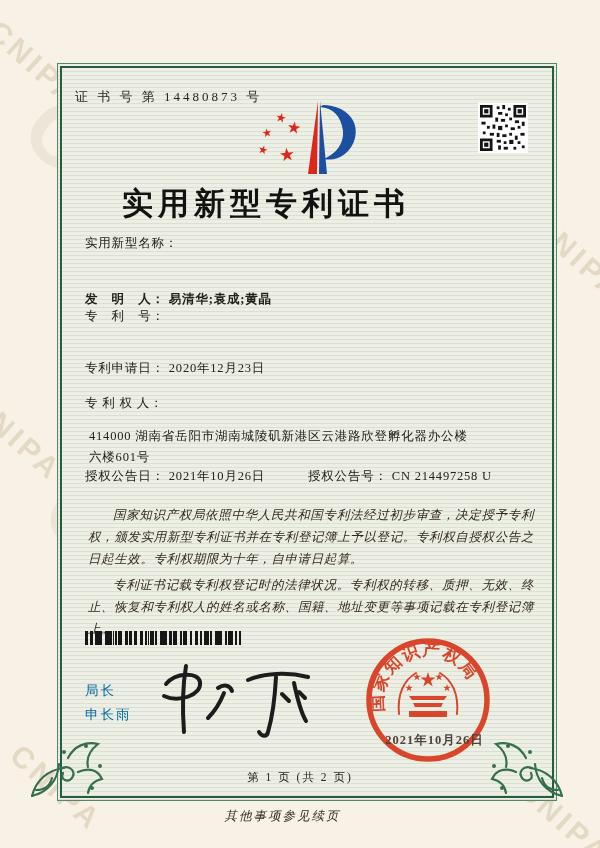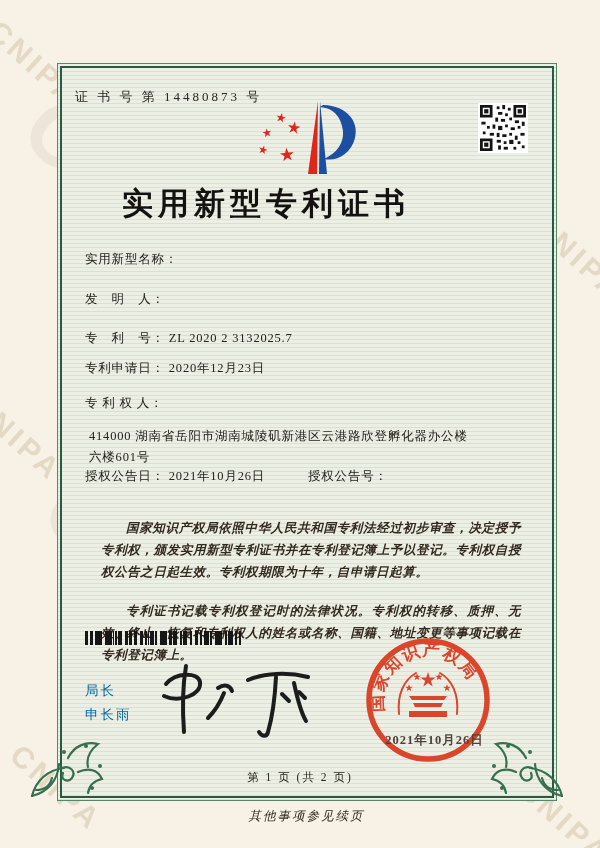--- a/index.html
+++ b/index.html
@@ -49,21 +49,21 @@
   .field{position:absolute;left:85px;font-size:12.5px;line-height:21px;
     letter-spacing:0.8px;color:#24201c;display:flex;}
   .field .lab{white-space:pre;flex:none;}
   .field .val{margin-left:4px;max-width:382px;}
   
   .body-text{
     position:absolute;left:84px;top:500px;width:454px;
     font-size:12.5px;line-height:22px;font-style:italic;
     color:#33291f;text-align:justify;letter-spacing:0.6px;
   }
-  .body-text p{margin:17px;text-indent:2em;font-weight:bold;}
+  .body-text p{margin:4px;text-indent:2em;}
   
   .barcode{
     position:absolute;left:85px;top:631px;width:156px;height:14px;
     background:
       repeating-linear-gradient(90deg,#161616 0 2px,rgba(0,0,0,0) 2px 5px),
       repeating-linear-gradient(90deg,#161616 0 3px,rgba(0,0,0,0) 3px 11px),
       repeating-linear-gradient(90deg,#161616 0 1px,rgba(0,0,0,0) 1px 7px);
   }
   
   .official{position:absolute;left:85px;font-size:13.5px;letter-spacing:2px;color:#0369a1;}
@@ -74,21 +74,21 @@
     position:absolute;left:362px;top:732px;width:145px;font-size:12.5px;
     letter-spacing:1px;color:#4d423c;font-weight:bold;text-align:center;
   }
   
   .page-no{
     position:absolute;left:0;top:770px;width:600px;text-align:center;
     font-size:11.5px;letter-spacing:2px;color:#2a2620;
   }
   .footer-note{
     position:absolute;left:0;top:808px;width:565px;text-align:center;
-    font-size:12.5px;font-style:italic;letter-spacing:2px;color:#33291f;margin-left:24px;
+    font-size:12.5px;font-style:italic;letter-spacing:2px;color:#33291f;
   }
   .ornament{position:absolute;width:96px;height:96px;}
   .ornament.br{transform:scaleX(-1);}
 </style>
 </head>
 <body>
 
 <span class="wm small" style="left:4px;top:14px;">CNIPA</span>
 <span class="wm small" style="left:548px;top:208px;">CNIPA</span>
 <span class="wm small" style="left:-14px;top:388px;">CNIPA</span>
@@ -192,46 +192,47 @@
     <path d="M62,5 L52,78 L61,78 Z"></path>
   </g>
   <g fill="#1d4fa0">
     <path d="M64,5 L63,78 L71,78 Z"></path>
     <path d="M67,9 C92,10 103,26 99,42 C95,58 80,66 68,63 C81,57 88,47 87,35 C85,20 77,12 64,11 Z"></path>
   </g>
 </svg>
 
 <div class="title">实用新型专利证书</div>
 
-<div class="field" style="top:249px;justify-content:space-between;">
+<div class="field" style="top:233px;justify-content:space-between;">
   <span class="lab">实用新型名称：</span>
 </div>
-<div class="field" style="top:289px;">
+<div class="field" style="top:289px;font-weight:bold;">
   <span class="lab">发　明　人：</span>
-</div>
-<div class="field" style="top:328px;">
+  <span class="val">易清华;袁成;黄晶</span>
+</div>
+<div class="field" style="top:306px;">
   <span class="lab">专　利　号：</span>
-  <span class="val">ZL 2020 2 3132025.7</span>
 </div>
 <div class="field" style="top:358px;">
   <span class="lab">专利申请日：</span>
   <span class="val">2020年12月23日</span>
 </div>
 <div class="field" style="top:393px;">
   <span class="lab">专 利 权 人：</span>
 </div>
 <div class="field" style="top:426px;">
   <span class="val">414000 湖南省岳阳市湖南城陵矶新港区云港路欣登孵化器办公楼六楼601号</span>
 </div>
 <div class="field" style="top:466px;">
   <span class="lab">授权公告日：</span>
   <span class="val">2021年10月26日</span>
 </div>
 <div class="field" style="top:466px;left:308px;">
   <span class="lab">授权公告号：</span>
+  <span class="val">CN 214497258 U</span>
 </div>
 
 <div class="body-text">
   <p>国家知识产权局依照中华人民共和国专利法经过初步审查，决定授予专利权，颁发实用新型专利证书并在专利登记簿上予以登记。专利权自授权公告之日起生效。专利权期限为十年，自申请日起算。</p>
   <p>专利证书记载专利权登记时的法律状况。专利权的转移、质押、无效、终止、恢复和专利权人的姓名或名称、国籍、地址变更等事项记载在专利登记簿上。</p>
 </div>
 
 <div class="barcode"></div>
 
 <div class="official" style="top:682px;">局长</div>

